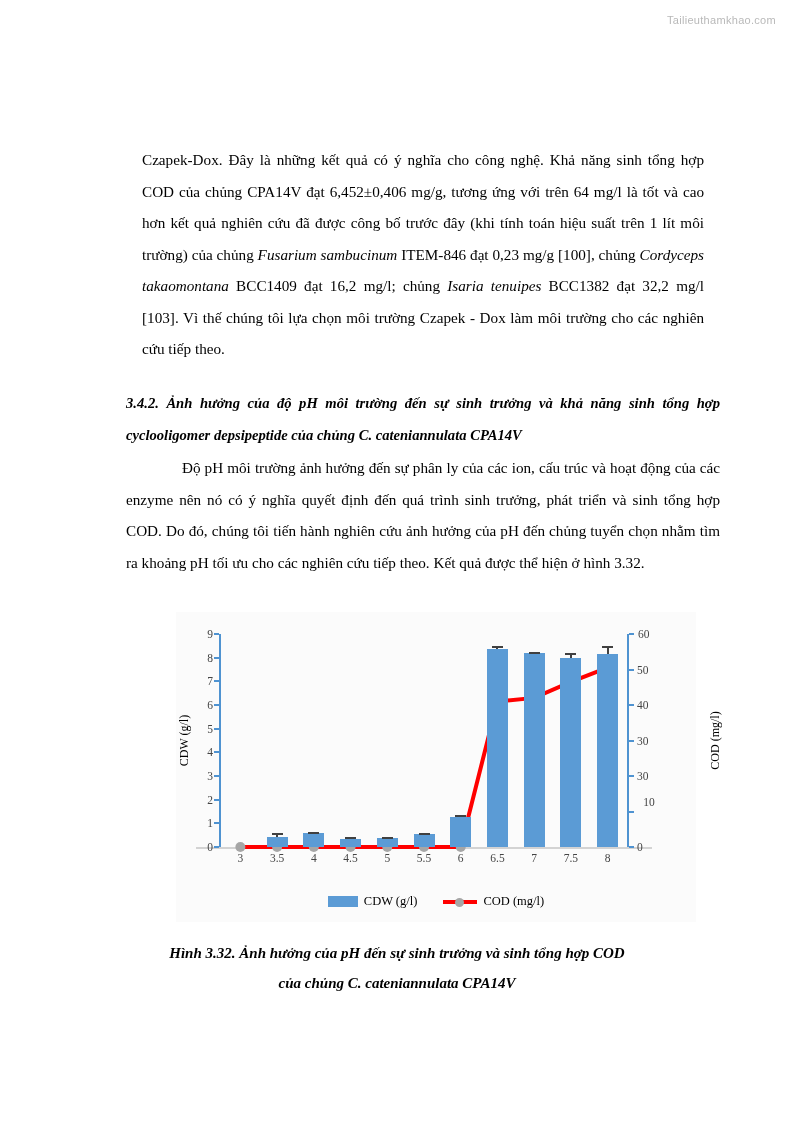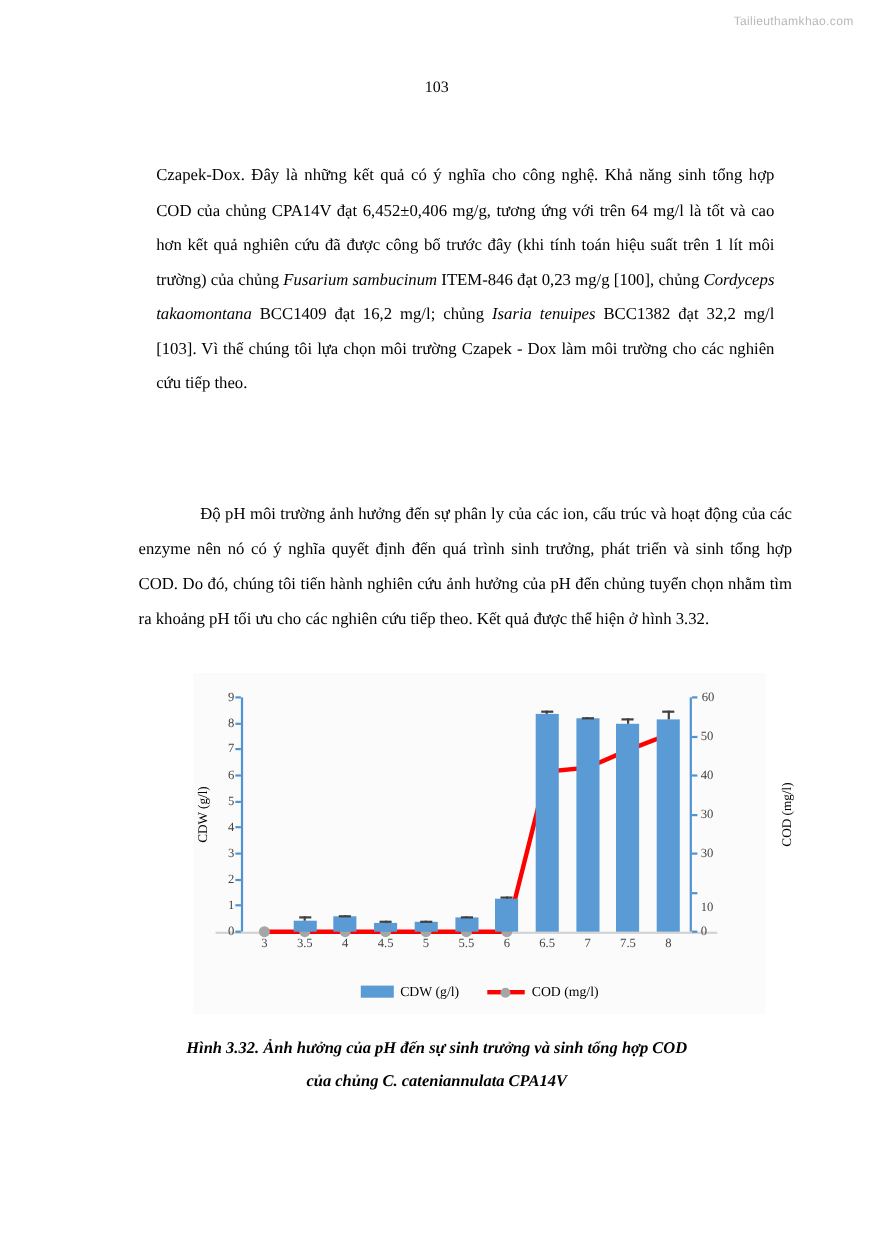--- a/index.html
+++ b/index.html
@@ -40,26 +40,26 @@
   .lg-line::after{content:"";position:absolute;top:1.5px;left:12px;width:9px;height:9px;border-radius:50%;background:#a6a6a6;}
   svg.line-layer{position:absolute;left:0;top:0;overflow:visible;}
 </style>
 </head>
 <body>
 
 <div class="page">
 
   <div class="watermark">Tailieuthamkhao.com</div>
 
-  <div class="pagenum">103</div>
 
   <div class="body-text">
     <p><span>Czapek-Dox. Đây là những kết quả có ý nghĩa cho công nghệ. Khả năng sinh tổng hợp COD của chủng CPA14V đạt 6,452±0,406 mg/g, tương ứng với trên 64 mg/l là tốt và cao hơn kết quả nghiên cứu đã được công bố trước đây (khi tính toán hiệu suất trên 1 lít môi trường) của chủng </span><i>Fusarium sambucinum</i><span> ITEM-846 đạt 0,23 mg/g [100], chủng </span><i>Cordyceps takaomontana</i><span> BCC1409 đạt 16,2 mg/l; chủng </span><i>Isaria tenuipes</i><span> BCC1382 đạt 32,2 mg/l [103]. Vì thế chúng tôi lựa chọn môi trường Czapek - Dox làm môi trường cho các nghiên cứu tiếp theo.</span></p>
   </div>
 
+  <div class="heading">3.4.2. Ảnh hưởng của độ pH môi trường đến sự sinh trưởng và khả năng sinh tổng hợp cyclooligomer depsipeptide của chủng C. cateniannulata CPA14V</div>
 
   <div class="para2 indent">Độ pH môi trường ảnh hưởng đến sự phân ly của các ion, cấu trúc và hoạt động của các enzyme nên nó có ý nghĩa quyết định đến quá trình sinh trưởng, phát triển và sinh tổng hợp COD. Do đó, chúng tôi tiến hành nghiên cứu ảnh hưởng của pH đến chủng tuyển chọn nhằm tìm ra khoảng pH tối ưu cho các nghiên cứu tiếp theo. Kết quả được thể hiện ở hình 3.32.</div>
 
   <div class="chart">
     <div class="plot" id="plot">
       <div class="axis-v left"></div>
       <div class="axis-v right"></div>
       <div class="baseline"></div>
       <div class="ylabel-l">CDW (g/l)</div>
       <div class="ylabel-r">COD (mg/l)</div>
@@ -93,21 +93,21 @@
         <div class="ytick-lbl l" style="top: 71px;">6</div>
         <div class="tick" style="left: -8px; top: 46.3333px;"></div>
         <div class="ytick-lbl l" style="top: 47.3333px;">7</div>
         <div class="tick" style="left: -8px; top: 22.6667px;"></div>
         <div class="ytick-lbl l" style="top: 23.6667px;">8</div>
         <div class="tick" style="left: -8px; top: -1px;"></div>
         <div class="ytick-lbl l" style="top: 0px;">9</div>
         <div class="tick" style="left: 407px; top: 212px;"></div>
         <div class="ytick-lbl r" style="top: 213px;">0</div>
         <div class="tick" style="left: 407px; top: 176.5px;"></div>
-        <div class="ytick-lbl r" style="top: 191px;">10</div>
+        <div class="ytick-lbl r" style="top: 168px; text-align: center;">10</div>
         <div class="tick" style="left: 407px; top: 141px;"></div>
         <div class="ytick-lbl r" style="top: 142px;">30</div>
         <div class="tick" style="left: 407px; top: 105.5px;"></div>
         <div class="ytick-lbl r" style="top: 106.5px;">30</div>
         <div class="tick" style="left: 407px; top: 70px;"></div>
         <div class="ytick-lbl r" style="top: 71px;">40</div>
         <div class="tick" style="left: 407px; top: 34.5px;"></div>
         <div class="ytick-lbl r" style="top: 35.5px;">50</div>
         <div class="tick" style="left: 407px; top: -1px;"></div>
         <div class="ytick-lbl r" style="top: 0px; margin-left: 12px;">60</div>

